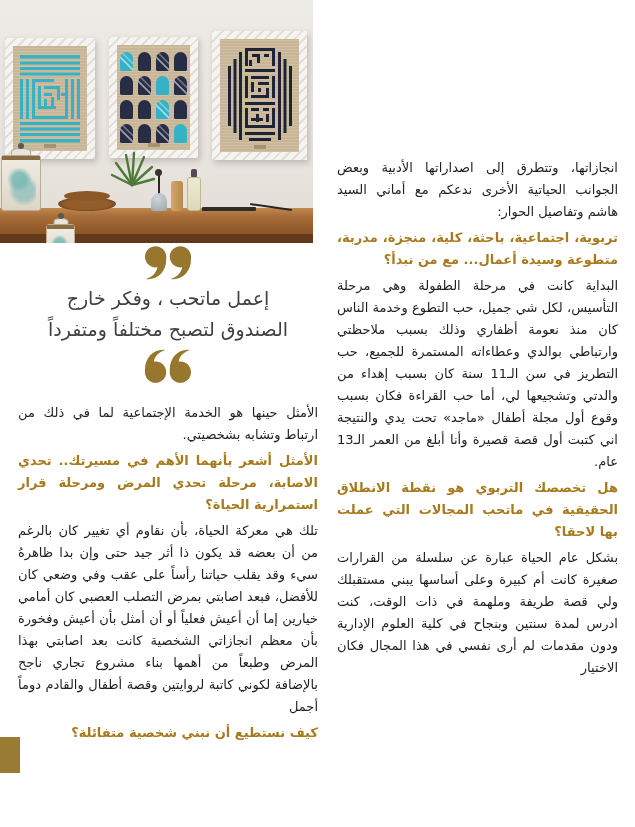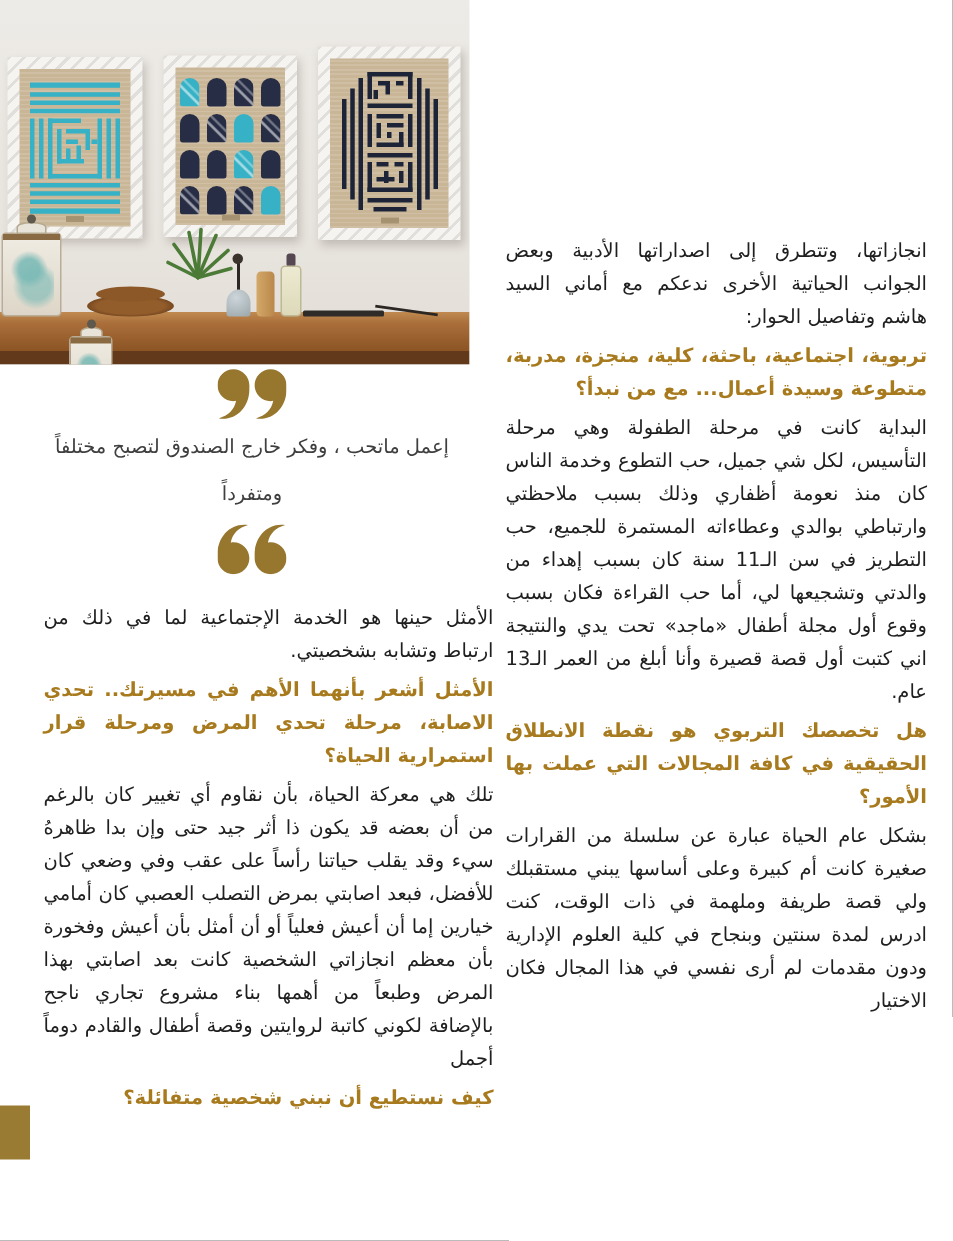--- a/index.html
+++ b/index.html
@@ -51,26 +51,26 @@
   .cap{background:#564852;border-radius:2px;}
   .bell{background:radial-gradient(circle at 40% 30%,#cdd6da,#9aa6ab);border-radius:50% 50% 12% 12%;}
   .stick{background:#2c2722;}
   .tray{background:#2f2b28;border-radius:1px;}
 
   
   .col{position:absolute;direction:rtl;color:var(--body_text);font-size:13px;line-height:22px;text-align:justify;}
   .col p.body{margin:0;}
   .col p.question{margin:4px 0;color:var(--heading_gold);font-weight:bold;}
   .right-col{left:337px;top:157px;width:281px;}
-  .left-col{left:18px;top:402px;width:300px;margin-left:11px;}
+  .left-col{left:18px;top:402px;width:300px;}
   .quote-wrap{position:absolute;left:18px;top:246px;width:300px;height:156px;direction:rtl;
               display:flex;flex-direction:column;align-items:center;}
   .qmark{width:46px;height:34px;flex:0 0 auto;}
   .qmark.close{transform:rotate(180deg);margin-top:4px;}
-  .quote-text{color:var(--quote_text);font-size:13px;line-height:31px;text-align:center;width:270px;margin-top:3px;}
+  .quote-text{color:var(--quote_text);font-size:19px;line-height:31px;text-align:center;width:270px;margin-top:3px;}
   .side-tab{position:absolute;left:0;top:737px;width:20px;height:36px;background:var(--side_tab_gold);}
 </style>
 </head>
 <body>
 
 <div class="page">
 
   <div class="photo">
 
     <div class="frame" style="left:5px;top:38px;width:90px;height:121px;">
@@ -229,21 +229,21 @@
         <path d="M12 0C5.4 0 0 5.4 0 12s5.4 12 12 12c.7 0 1.4-.1 2-.2C12.7 30.6 8 35 1 37c1 .2 2 .3 3 .3C15 37.3 24 28 24 15V12C24 5.4 18.6 0 12 0z"></path>
         <path d="M40 0c-6.6 0-12 5.4-12 12s5.4 12 12 12c.7 0 1.4-.1 2-.2C40.7 30.6 36 35 29 37c1 .2 2 .3 3 .3C43 37.3 52 28 52 15V12C52 5.4 46.6 0 40 0z"></path>
       </g>
     </svg>
   </div>
 
   <div class="col right-col">
     <p class="body">انجازاتها، وتتطرق إلى اصداراتها الأدبية وبعض الجوانب الحياتية الأخرى ندعكم مع أماني السيد هاشم وتفاصيل الحوار:</p>
     <p class="question">تربوية، اجتماعية، باحثة، كلية، منجزة، مدربة، متطوعة وسيدة أعمال... مع من نبدأ؟</p>
     <p class="body">البداية كانت في مرحلة الطفولة وهي مرحلة التأسيس، لكل شي جميل، حب التطوع وخدمة الناس كان منذ نعومة أظفاري وذلك بسبب ملاحظتي وارتباطي بوالدي وعطاءاته المستمرة للجميع، حب التطريز في سن الـ11 سنة كان بسبب إهداء من والدتي وتشجيعها لي، أما حب القراءة فكان بسبب وقوع أول مجلة أطفال «ماجد» تحت يدي والنتيجة اني كتبت أول قصة قصيرة وأنا أبلغ من العمر الـ13 عام.</p>
-    <p class="question">هل تخصصك التربوي هو نقطة الانطلاق الحقيقية في كافة المجالات التي عملت بها الأمور؟</p>
+    <p class="question">هل تخصصك التربوي هو نقطة الانطلاق الحقيقية في ماتحب المجالات التي عملت بها لاحقا؟</p>
     <p class="body">بشكل عام الحياة عبارة عن سلسلة من القرارات صغيرة كانت أم كبيرة وعلى أساسها يبني مستقبلك ولي قصة طريفة وملهمة في ذات الوقت، كنت ادرس لمدة سنتين وبنجاح في كلية العلوم الإدارية ودون مقدمات لم أرى نفسي في هذا المجال فكان الاختيار</p>
   </div>
 
   <div class="col left-col">
     <p class="body">الأمثل حينها هو الخدمة الإجتماعية لما في ذلك من ارتباط وتشابه بشخصيتي.</p>
     <p class="question">الأمثل أشعر بأنهما الأهم في مسيرتك.. تحدي الاصابة، مرحلة تحدي المرض ومرحلة قرار استمرارية الحياة؟</p>
     <p class="body">تلك هي معركة الحياة، بأن نقاوم أي تغيير كان بالرغم من أن بعضه قد يكون ذا أثر جيد حتى وإن بدا ظاهرهُ سيء وقد يقلب حياتنا رأساً على عقب وفي وضعي كان للأفضل، فبعد اصابتي بمرض التصلب العصبي كان أمامي خيارين إما أن أعيش فعلياً أو أن أمثل بأن أعيش وفخورة بأن معظم انجازاتي الشخصية كانت بعد اصابتي بهذا المرض وطبعاً من أهمها بناء مشروع تجاري ناجح بالإضافة لكوني كاتبة لروايتين وقصة أطفال والقادم دوماً أجمل</p>
     <p class="question">كيف نستطيع أن نبني شخصية متفائلة؟</p>
   </div>
 

